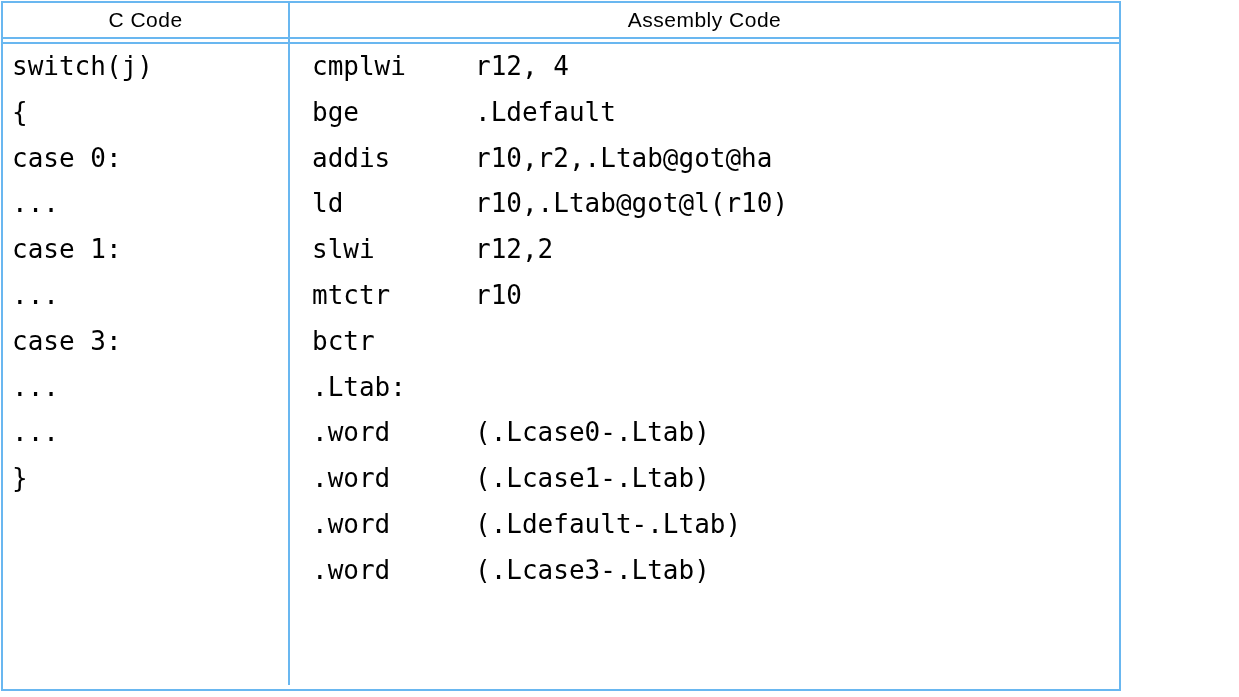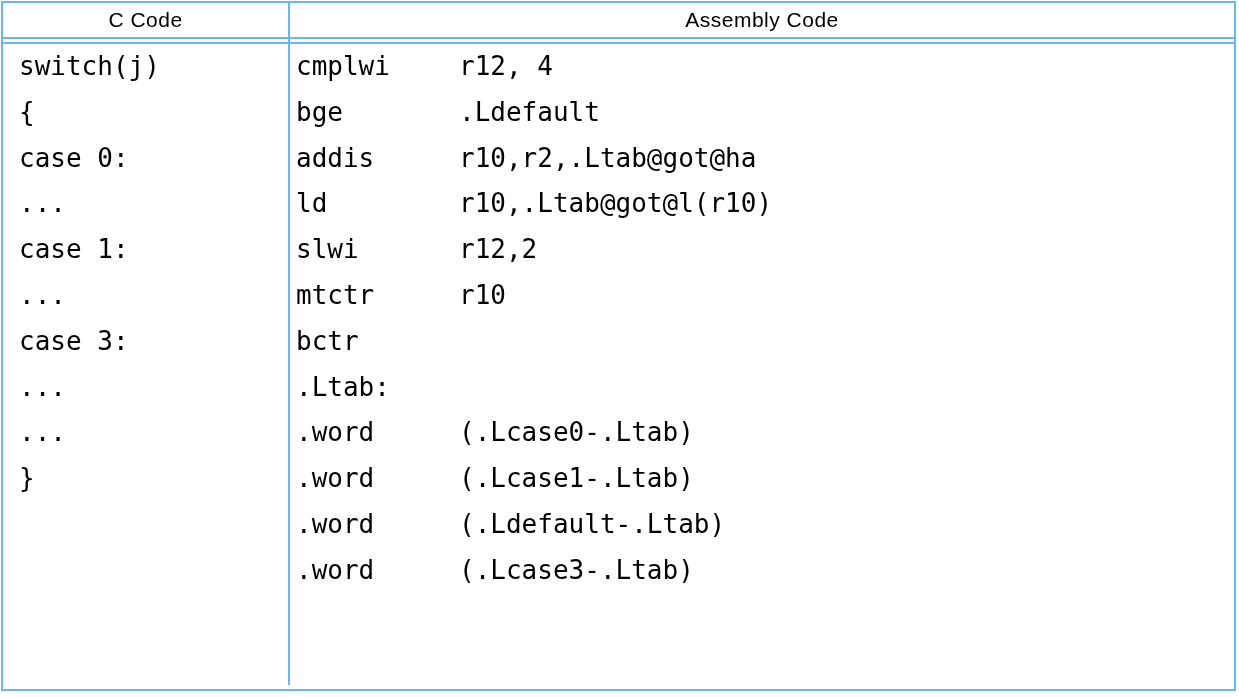--- a/index.html
+++ b/index.html
@@ -11,21 +11,21 @@
   html,body{margin:0;padding:0;}
   body{
     width:1239px;height:697px;
     background:var(--bg);
     position:relative;
     font-family:"DejaVu Sans Mono", monospace;
     color:var(--text-black);
   }
   .code-table{
     position:absolute;left:1px;top:1px;
-    width:1235px;height:690px;
+    width:1120px;height:690px;
     border:2px solid var(--border-blue);
     background:var(--bg);
   }
   .header-row{
     display:grid;
     grid-template-columns:287px 1fr;
     height:36px;
     border-bottom:2px solid var(--border-blue);
   }
   .header-cell{
@@ -42,25 +42,25 @@
     border-bottom:2px solid var(--border-blue);
   }
   .gap-row .gap-c{border-right:2px solid var(--border-blue);}
   .body-row{
     display:grid;
     grid-template-columns:287px 1fr;
     height:641px;
   }
   .c-cell{
     border-right:2px solid var(--border-blue);
-    padding-left:16px;
+    padding-left:9px;
     overflow:hidden;
   }
   .asm-cell{
-    padding-left:6px;
+    padding-left:22px;
     overflow:hidden;
   }
   .code-line{
     height:45.8px;
     line-height:45.8px;
     font-size:26px;
     white-space:pre;
   }
   .mnemonic{
     display:inline-block;

